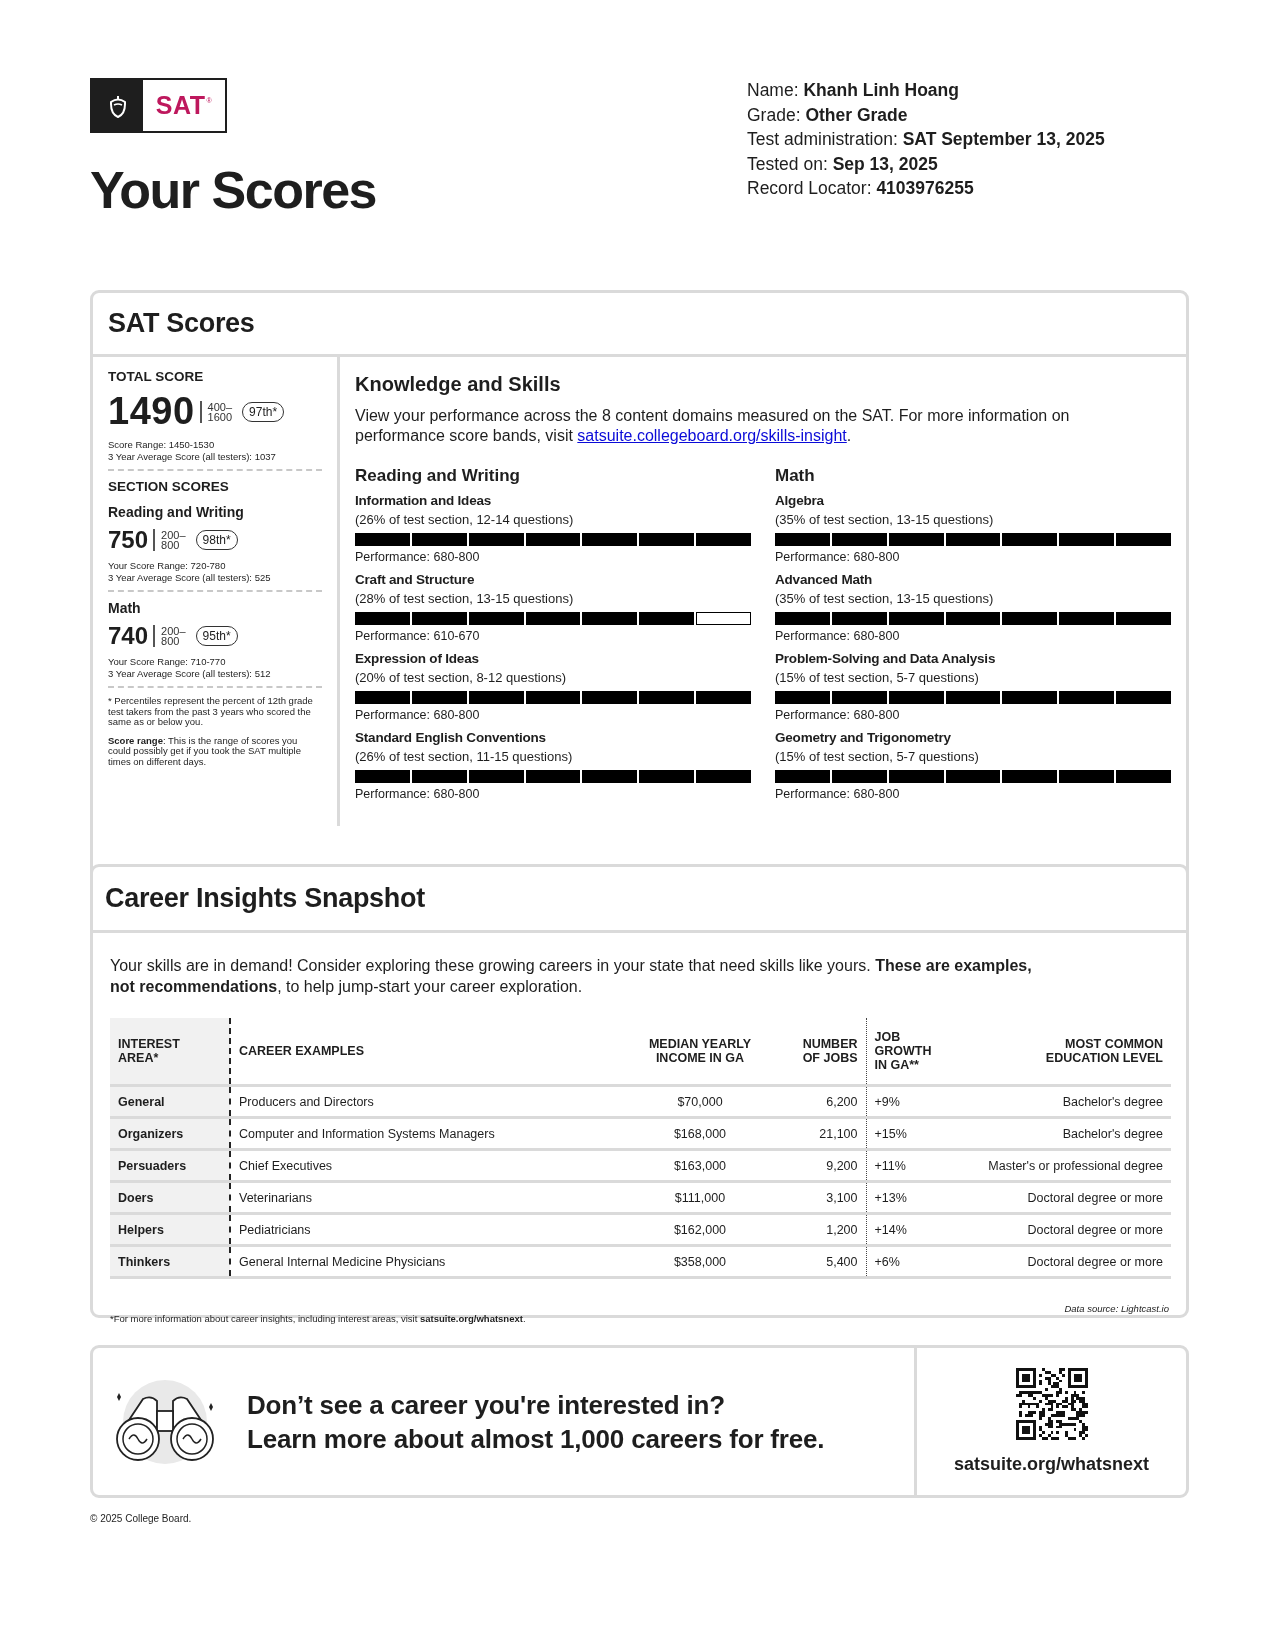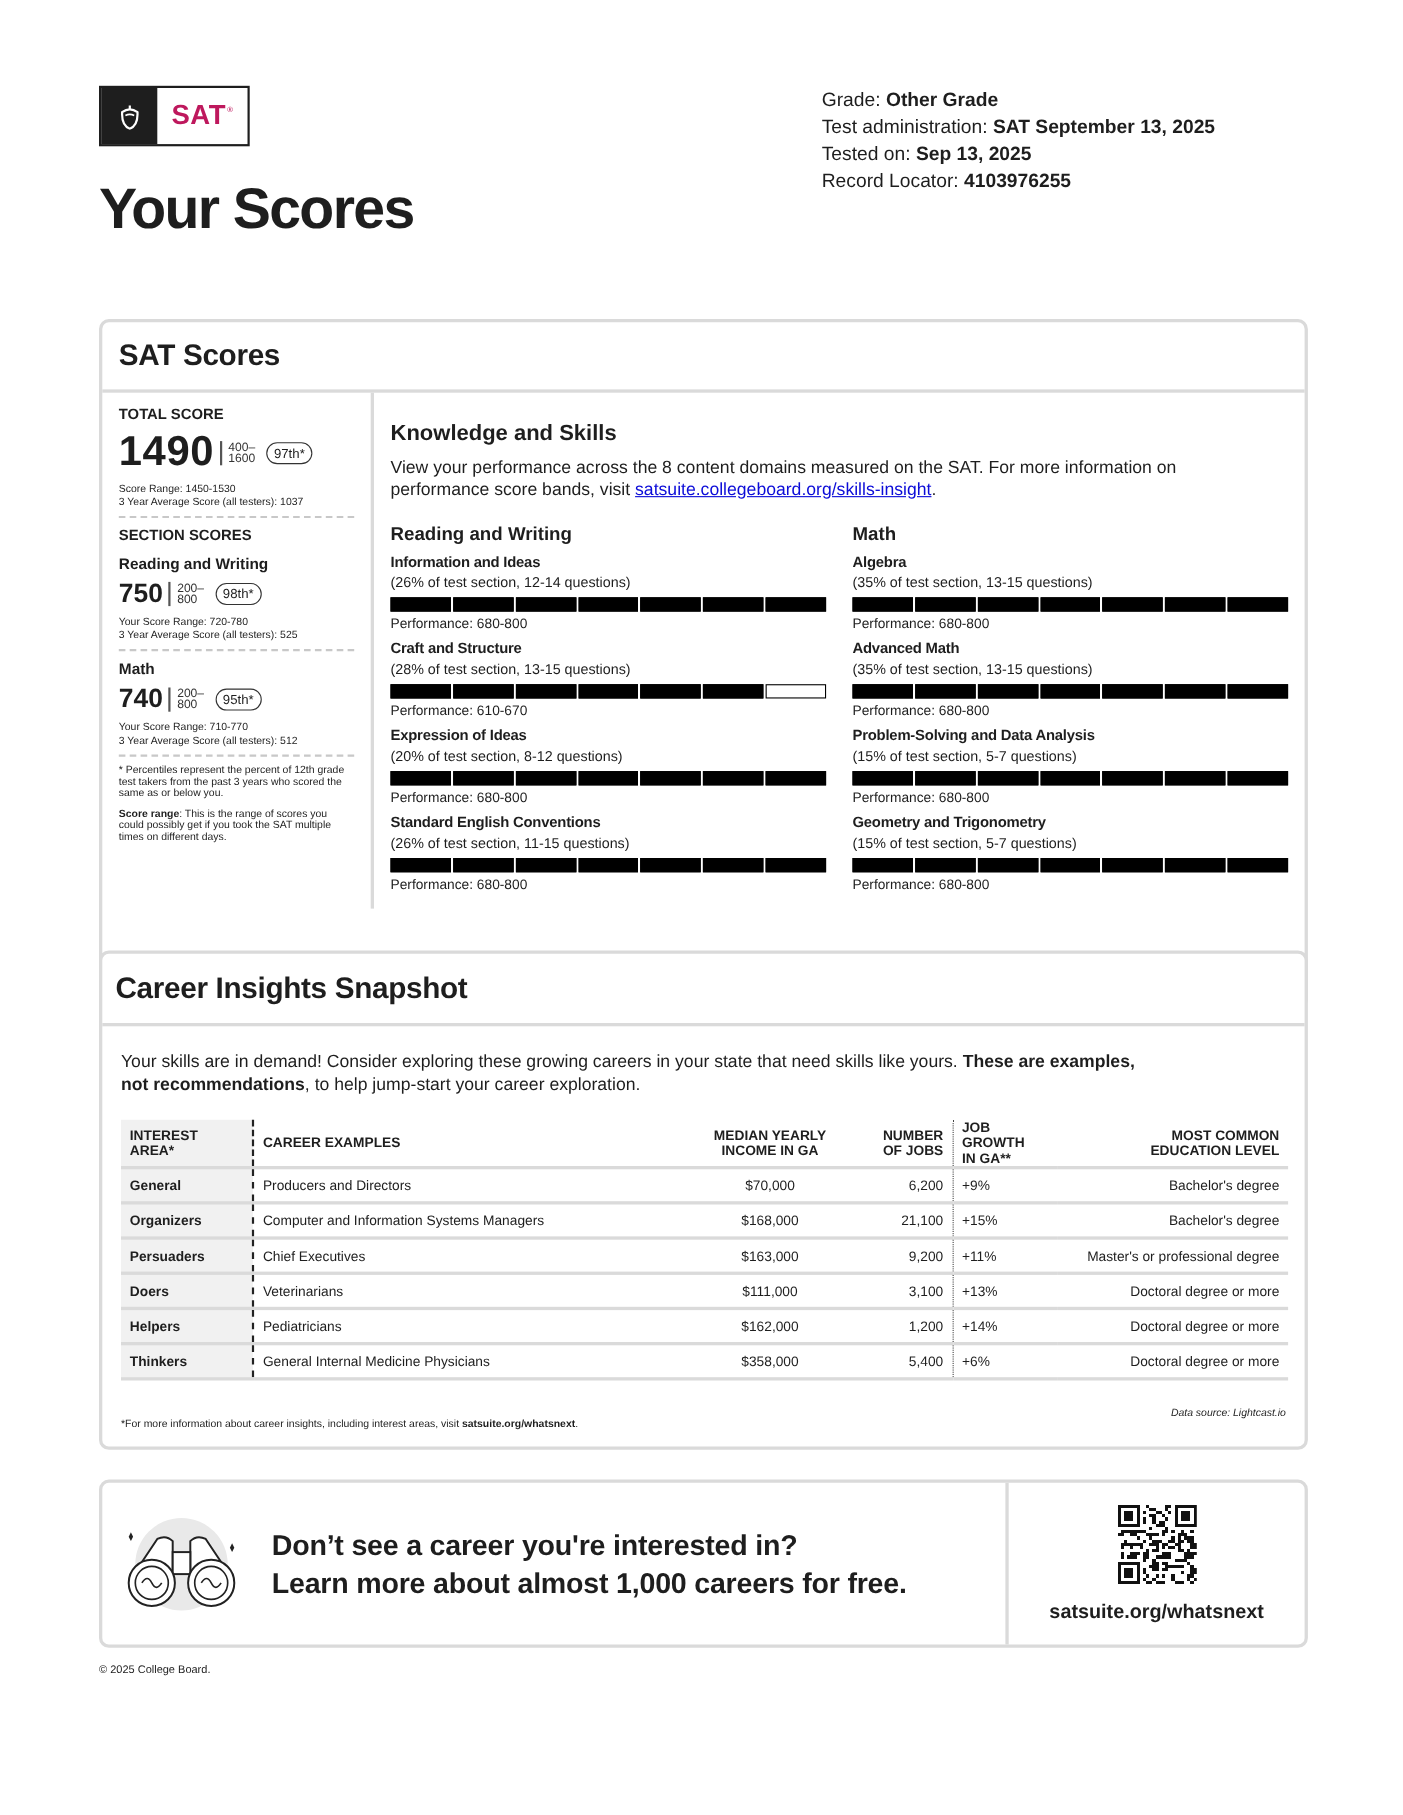--- a/index.html
+++ b/index.html
@@ -33,21 +33,21 @@
   .mid-score { font-size: 24px; font-weight: bold; color: #1e1e1e; }
   .bar-sep { width: 2px; height: 22px; background: #555; margin: 0 6px 0 5px; }
   .range-mini { font-size: 11px; line-height: 10px; color: #333; }
   .pct-pill { margin-left: 10px; border: 1.5px solid #333; border-radius: 10px; font-size: 12px; padding: 2px 6px; color: #1e1e1e; }
   .small-lines { font-size: 9.5px; line-height: 12px; color: #1e1e1e; margin-top: 6px; }
   .dash-div { border-top: 2px dashed #c8c8c8; margin: 6px 0 8px 0; }
   .sec-name { font-size: 14px; font-weight: bold; color: #1e1e1e; margin-top: 10px; }
   .note { font-size: 9.5px; line-height: 10.5px; color: #1e1e1e; margin-top: 2px; }
   .note b { font-weight: bold; }
 
-  .ks-title { font-size: 20px; font-weight: bold; color: #1e1e1e; margin-top: 16px; }
+  .ks-title { font-size: 20px; font-weight: bold; color: #1e1e1e; margin-top: 6px; }
   .ks-desc { font-size: 16px; line-height: 20px; color: #1e1e1e; margin-top: 10px; width: 740px; }
   .ks-desc a { color: #0b0bd8; text-decoration: underline; }
   .ks-cols { display: flex; justify-content: space-between; margin-top: 20px; }
   .ks-col { width: 396px; }
   .ks-col h3 { font-size: 17px; font-weight: bold; color: #1e1e1e; margin-bottom: 6px; }
   .domain { margin-bottom: 7px; }
   .domain .dname { font-size: 13.5px; font-weight: bold; color: #1e1e1e; line-height: 18px; letter-spacing: -0.2px; }
   .domain .dsub { font-size: 13px; color: #1e1e1e; line-height: 20px; }
   .perf-bar { display: flex; height: 13px; margin-top: 3px; }
   .seg { flex: 1; height: 100%; background: #000; margin-right: 2px; border: 1.5px solid #000; }
@@ -55,21 +55,21 @@
   .seg.empty { background: #fff; }
   .domain .dperf { font-size: 12.5px; color: #1e1e1e; margin-top: 4px; }
 
   
   #career-card { top: 864px; height: 454px; }
   #career-card .card-head { height: 66px; padding-left: 12px; }
   .career-body { padding: 22px 17px 0 17px; }
   .career-intro { font-size: 16px; line-height: 21px; color: #1e1e1e; width: 950px; }
   .career-intro b { font-weight: bold; }
   table.ct { width: 1061px; border-collapse: collapse; margin-top: 21px; font-size: 12.5px; color: #1e1e1e; }
-  table.ct th { font-size: 12.5px; font-weight: bold; text-align: left; padding: 0 8px; height: 42px; line-height: 14px; }
+  table.ct th { font-size: 12.5px; font-weight: bold; text-align: left; padding: 12px 8px; height: 42px; line-height: 14px; }
   table.ct td { height: 32px; padding: 0 8px; border-top: 3px solid #dadada; }
   table.ct tr:last-child td { border-bottom: 3px solid #dadada; }
   table.ct .c-area { width: 120px; background: #f1f1f1; font-weight: bold; border-right: 2px dashed #222; }
   table.ct th.c-area { background: #f1f1f1; }
   table.ct .c-ex { width: 400px; }
   table.ct .c-inc { width: 140px; text-align: center; }
   table.ct .c-num { width: 96px; text-align: right; border-right: 1.5px dotted #444; }
   table.ct .c-gr { width: 95px; }
   table.ct .c-edu { text-align: right; }
   .foot-notes { display: flex; justify-content: space-between; align-items: flex-end; margin-top: 22px; font-size: 9.5px; line-height: 16px; color: #1e1e1e; }
@@ -98,20 +98,21 @@
     </svg>
   </div>
   <div class="word">
     <span>SAT</span>
       <sup>®</sup>
   </div>
 </div>
 <h1 class="page-title">Your Scores</h1>
 
 <div class="info">
+  <div><span>Name: </span><b>Khanh Linh Hoang</b></div>
   <div><span>Grade: </span><b>Other Grade</b></div>
   <div><span>Test administration: </span><b>SAT September 13, 2025</b></div>
   <div><span>Tested on: </span><b>Sep 13, 2025</b></div>
   <div><span>Record Locator: </span><b>4103976255</b></div>
 </div>
 
 <div class="card" id="sat-card">
   <div class="card-head">
     <h2>SAT Scores</h2>
   </div>

